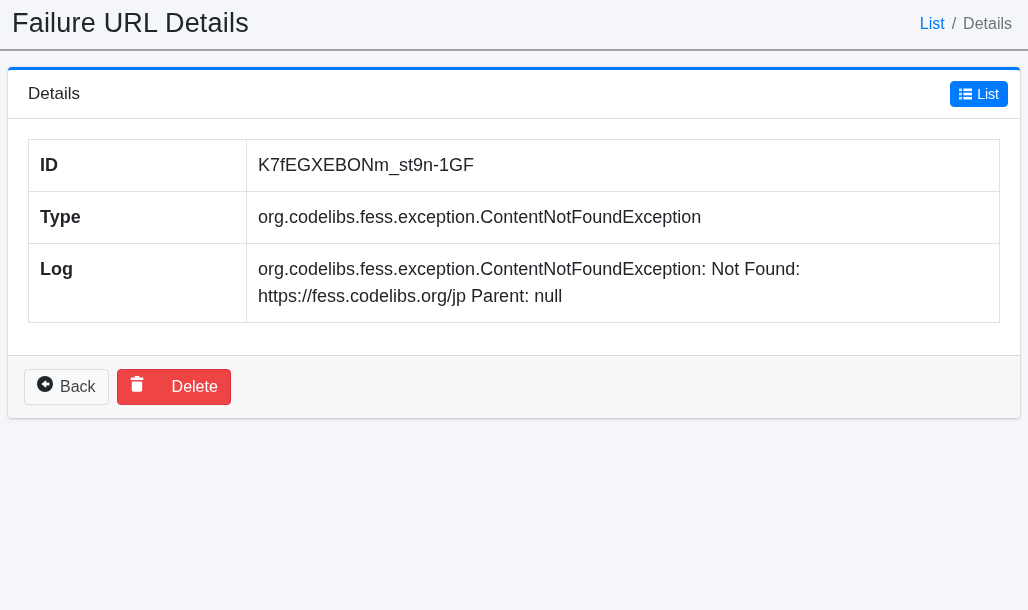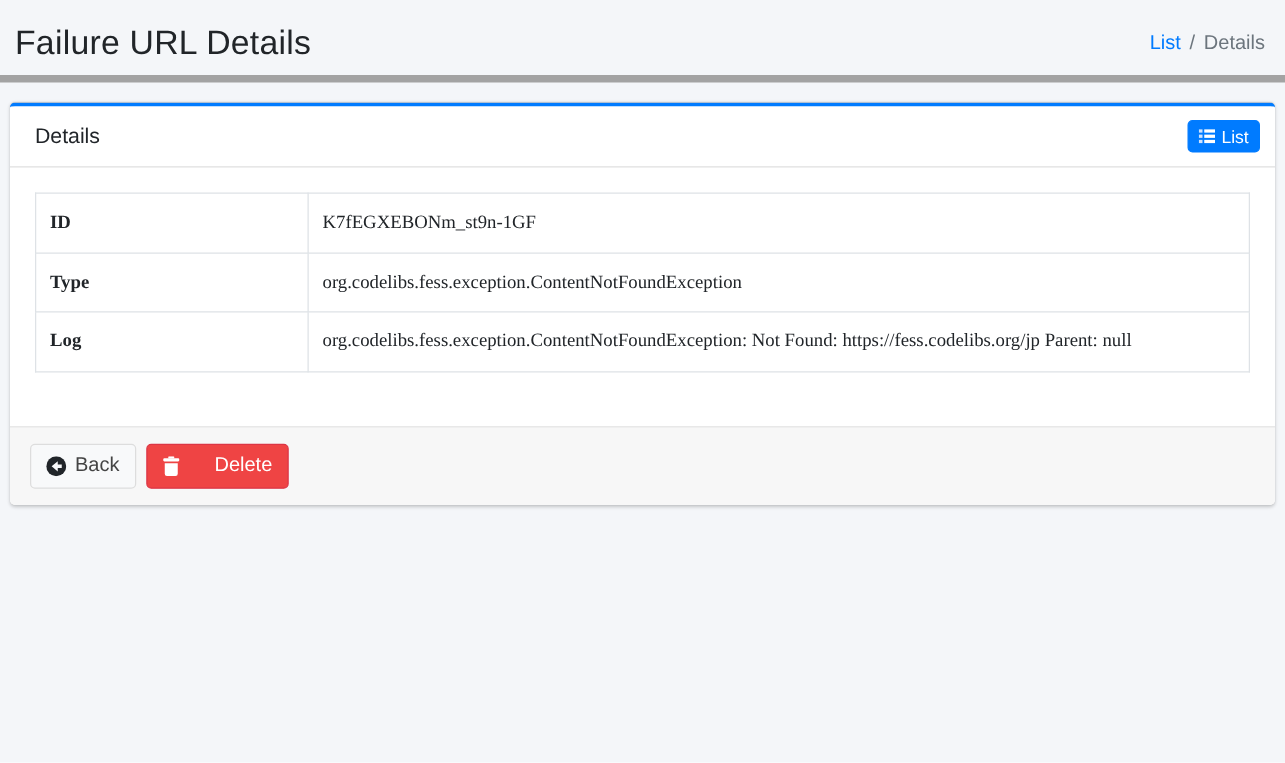--- a/index.html
+++ b/index.html
@@ -11,22 +11,22 @@
     color: #212529;
     font-size: 15px;
     overflow: hidden;
   }
 
   
   .content-header {
     display: flex;
     justify-content: space-between;
     align-items: center;
-    padding: 19px 16px 10px 12px;
-    border-bottom: 6px solid #a3a3a3;
+    padding: 8px 16px 10px 12px;
+    border-bottom: 2px solid #a3a3a3;
     gap: 44px;
   }
   .page-title {
     font-size: 27px;
     font-weight: 500;
     margin: 0;
     color: #212529;
     letter-spacing: 0.2px;
   }
   .breadcrumb {
@@ -71,23 +71,22 @@
     cursor: pointer;
     font-family: "Liberation Sans", sans-serif;
   }
 
   .card-body { padding: 20px; }
 
   
   table.details {
     width: 100%;
     border-collapse: collapse;
-    margin-bottom: 23px;
-    font-size: 15px;
-    font-family: Liberation Serif, serif;
+    margin-bottom: 12px;
+    font-size: 18px;
   }
   table.details th, table.details td {
     border: 1px solid #dee2e6;
     padding: 12px 11px;
     text-align: left;
     vertical-align: top;
     line-height: 1.5;
   }
   table.details th {
     width: 218px;
@@ -99,21 +98,21 @@
   .card-footer {
     background: #f7f7f7;
     border-top: 1px solid rgba(0,0,0,.125);
     padding: 13px 16px;
     border-radius: 0 0 4px 4px;
     display: flex;
     gap: 8px;
   }
   .btn {
     display: inline-flex;
-    align-items: center;
+    align-items: flex-start;
     gap: 7px;
     font-size: 16px;
     padding: 6px 12px;
     border-radius: 4px;
     cursor: pointer;
     font-family: "Liberation Sans", sans-serif;
     line-height: 1.4;
   }
   .btn-default {
     background: #f8f9fa;

